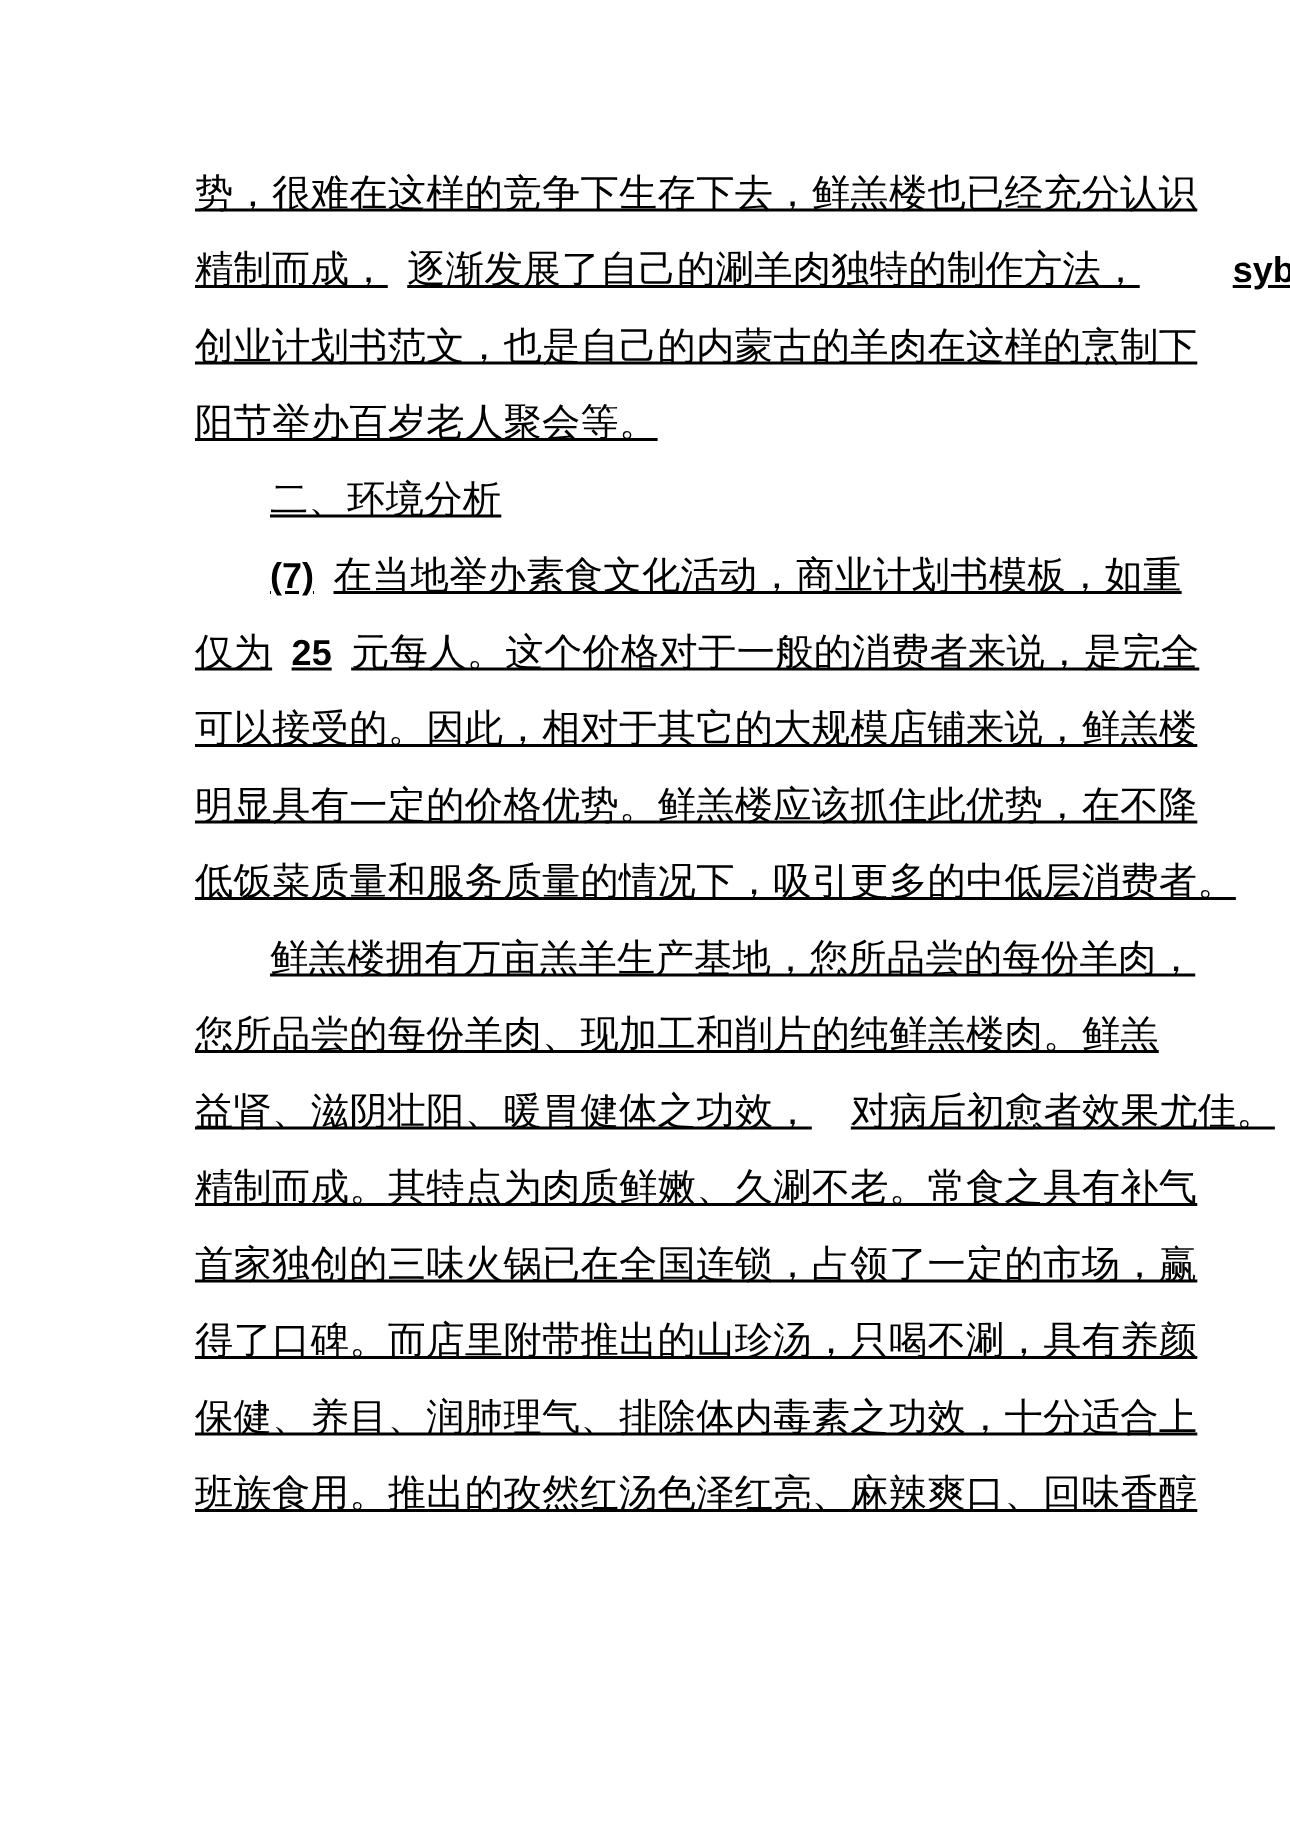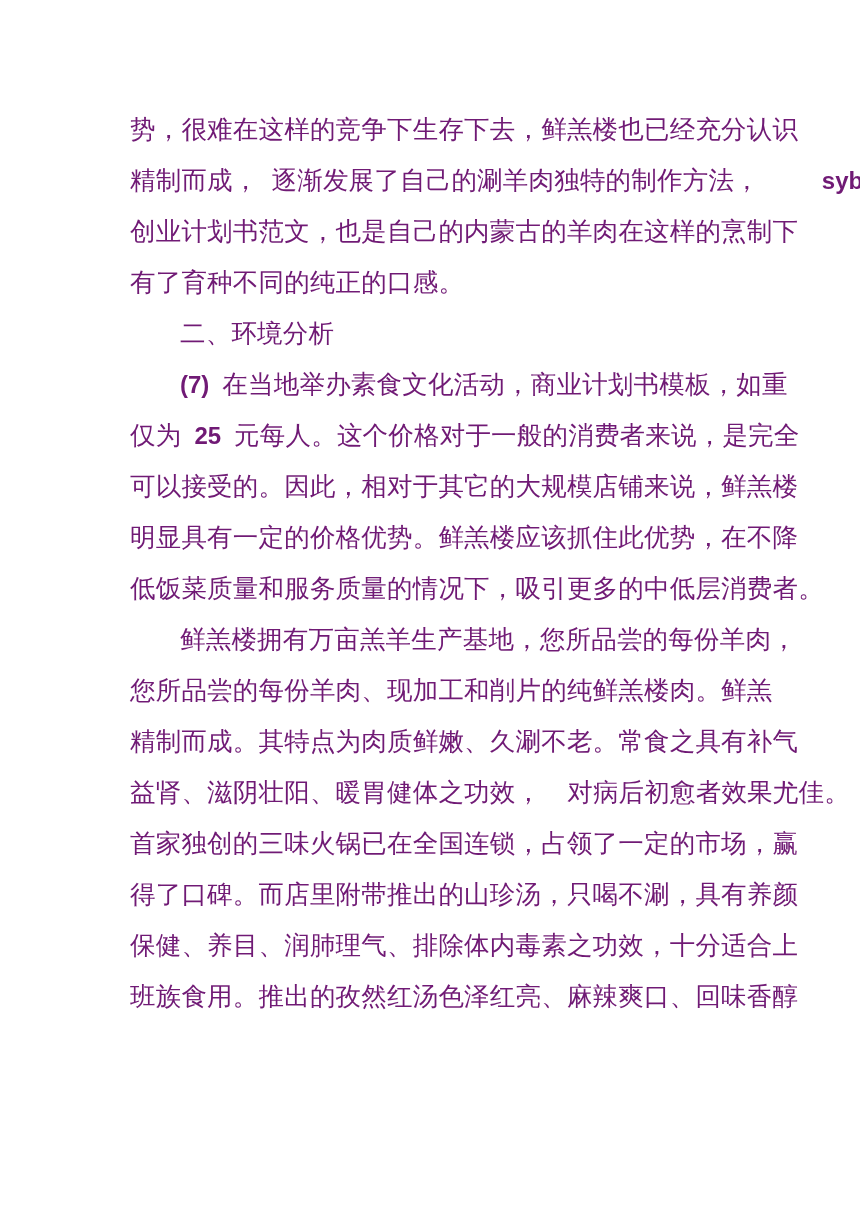--- a/index.html
+++ b/index.html
@@ -28,24 +28,25 @@
     position: absolute;
     left: 130px;
     top: 104px;
     width: 600px;
   }
 
   .line {
     height: 51px;
     line-height: 51px;
     font-size: 25.5px;
-    color: #701a75;
+    color: #000000;
     white-space: pre;
     letter-spacing: 0.2px;
     font-family: "DejaVu Serif", serif;
+    text-decoration: underline;
   }
 
   
   .ind-0  { padding-left: 0px;  }
   .ind-2  { padding-left: 50px; }
 
   
   .ins {
     font-family: "Liberation Sans", sans-serif;
     font-weight: bold;
@@ -59,29 +60,29 @@
   .gap-s { display: inline-block; width: 13px; }
 </style>
 </head>
 <body style="background: rgb(255, 255, 255);">
 
 <div id="page" style="background: rgb(255, 255, 255);">
   <div id="text-column" style="color: rgb(26, 26, 26);">
       <div class="line ind-0"><span>势，很难在这样的竞争下生存下去，鲜羔楼也已经充分认识</span></div>
       <div class="line ind-0"><span>精制而成，</span><span class="gap-s"> </span><span>逐渐发展了自己的涮羊肉独特的制作方法，</span><span class="gap-l"> </span><span class="ins">syb</span></div>
       <div class="line ind-0"><span>创业计划书范文，也是自己的内蒙古的羊肉在这样的烹制下</span></div>
-      <div class="line ind-0"><span>有了育种不同的纯正的口感。</span></div>
+      <div class="line ind-0"><span>阳节举办百岁老人聚会等。</span></div>
       <div class="line ind-2"><span>二、环境分析</span></div>
       <div class="line ind-2"><span class="ins">(7)</span><span class="gap-s"> </span><span>在当地举办素食文化活动，商业计划书模板，如重</span></div>
       <div class="line ind-0"><span>仅为</span><span class="gap-s"> </span><span class="ins">25</span><span class="gap-s"> </span><span>元每人。这个价格对于一般的消费者来说，是完全</span></div>
       <div class="line ind-0"><span>可以接受的。因此，相对于其它的大规模店铺来说，鲜羔楼</span></div>
       <div class="line ind-0"><span>明显具有一定的价格优势。鲜羔楼应该抓住此优势，在不降</span></div>
       <div class="line ind-0"><span>低饭菜质量和服务质量的情况下，吸引更多的中低层消费者。</span></div>
       <div class="line ind-2"><span>鲜羔楼拥有万亩羔羊生产基地，您所品尝的每份羊肉，</span></div>
       <div class="line ind-0"><span>您所品尝的每份羊肉、现加工和削片的纯鲜羔楼肉。鲜羔</span></div>
+      <div class="line ind-0"><span>益肾、滋阴壮阳、暖胃健体之功效，</span><span class="gap-m"> </span><span>对病后初愈者效果尤佳。</span></div>
       <div class="line ind-0"><span>精制而成。其特点为肉质鲜嫩、久涮不老。常食之具有补气</span></div>
-      <div class="line ind-0"><span>益肾、滋阴壮阳、暖胃健体之功效，</span><span class="gap-m"> </span><span>对病后初愈者效果尤佳。</span></div>
       <div class="line ind-0"><span>首家独创的三味火锅已在全国连锁，占领了一定的市场，赢</span></div>
       <div class="line ind-0"><span>得了口碑。而店里附带推出的山珍汤，只喝不涮，具有养颜</span></div>
       <div class="line ind-0"><span>保健、养目、润肺理气、排除体内毒素之功效，十分适合上</span></div>
       <div class="line ind-0"><span>班族食用。推出的孜然红汤色泽红亮、麻辣爽口、回味香醇</span></div>
     </div>
 </div>
 
 </body></html>

